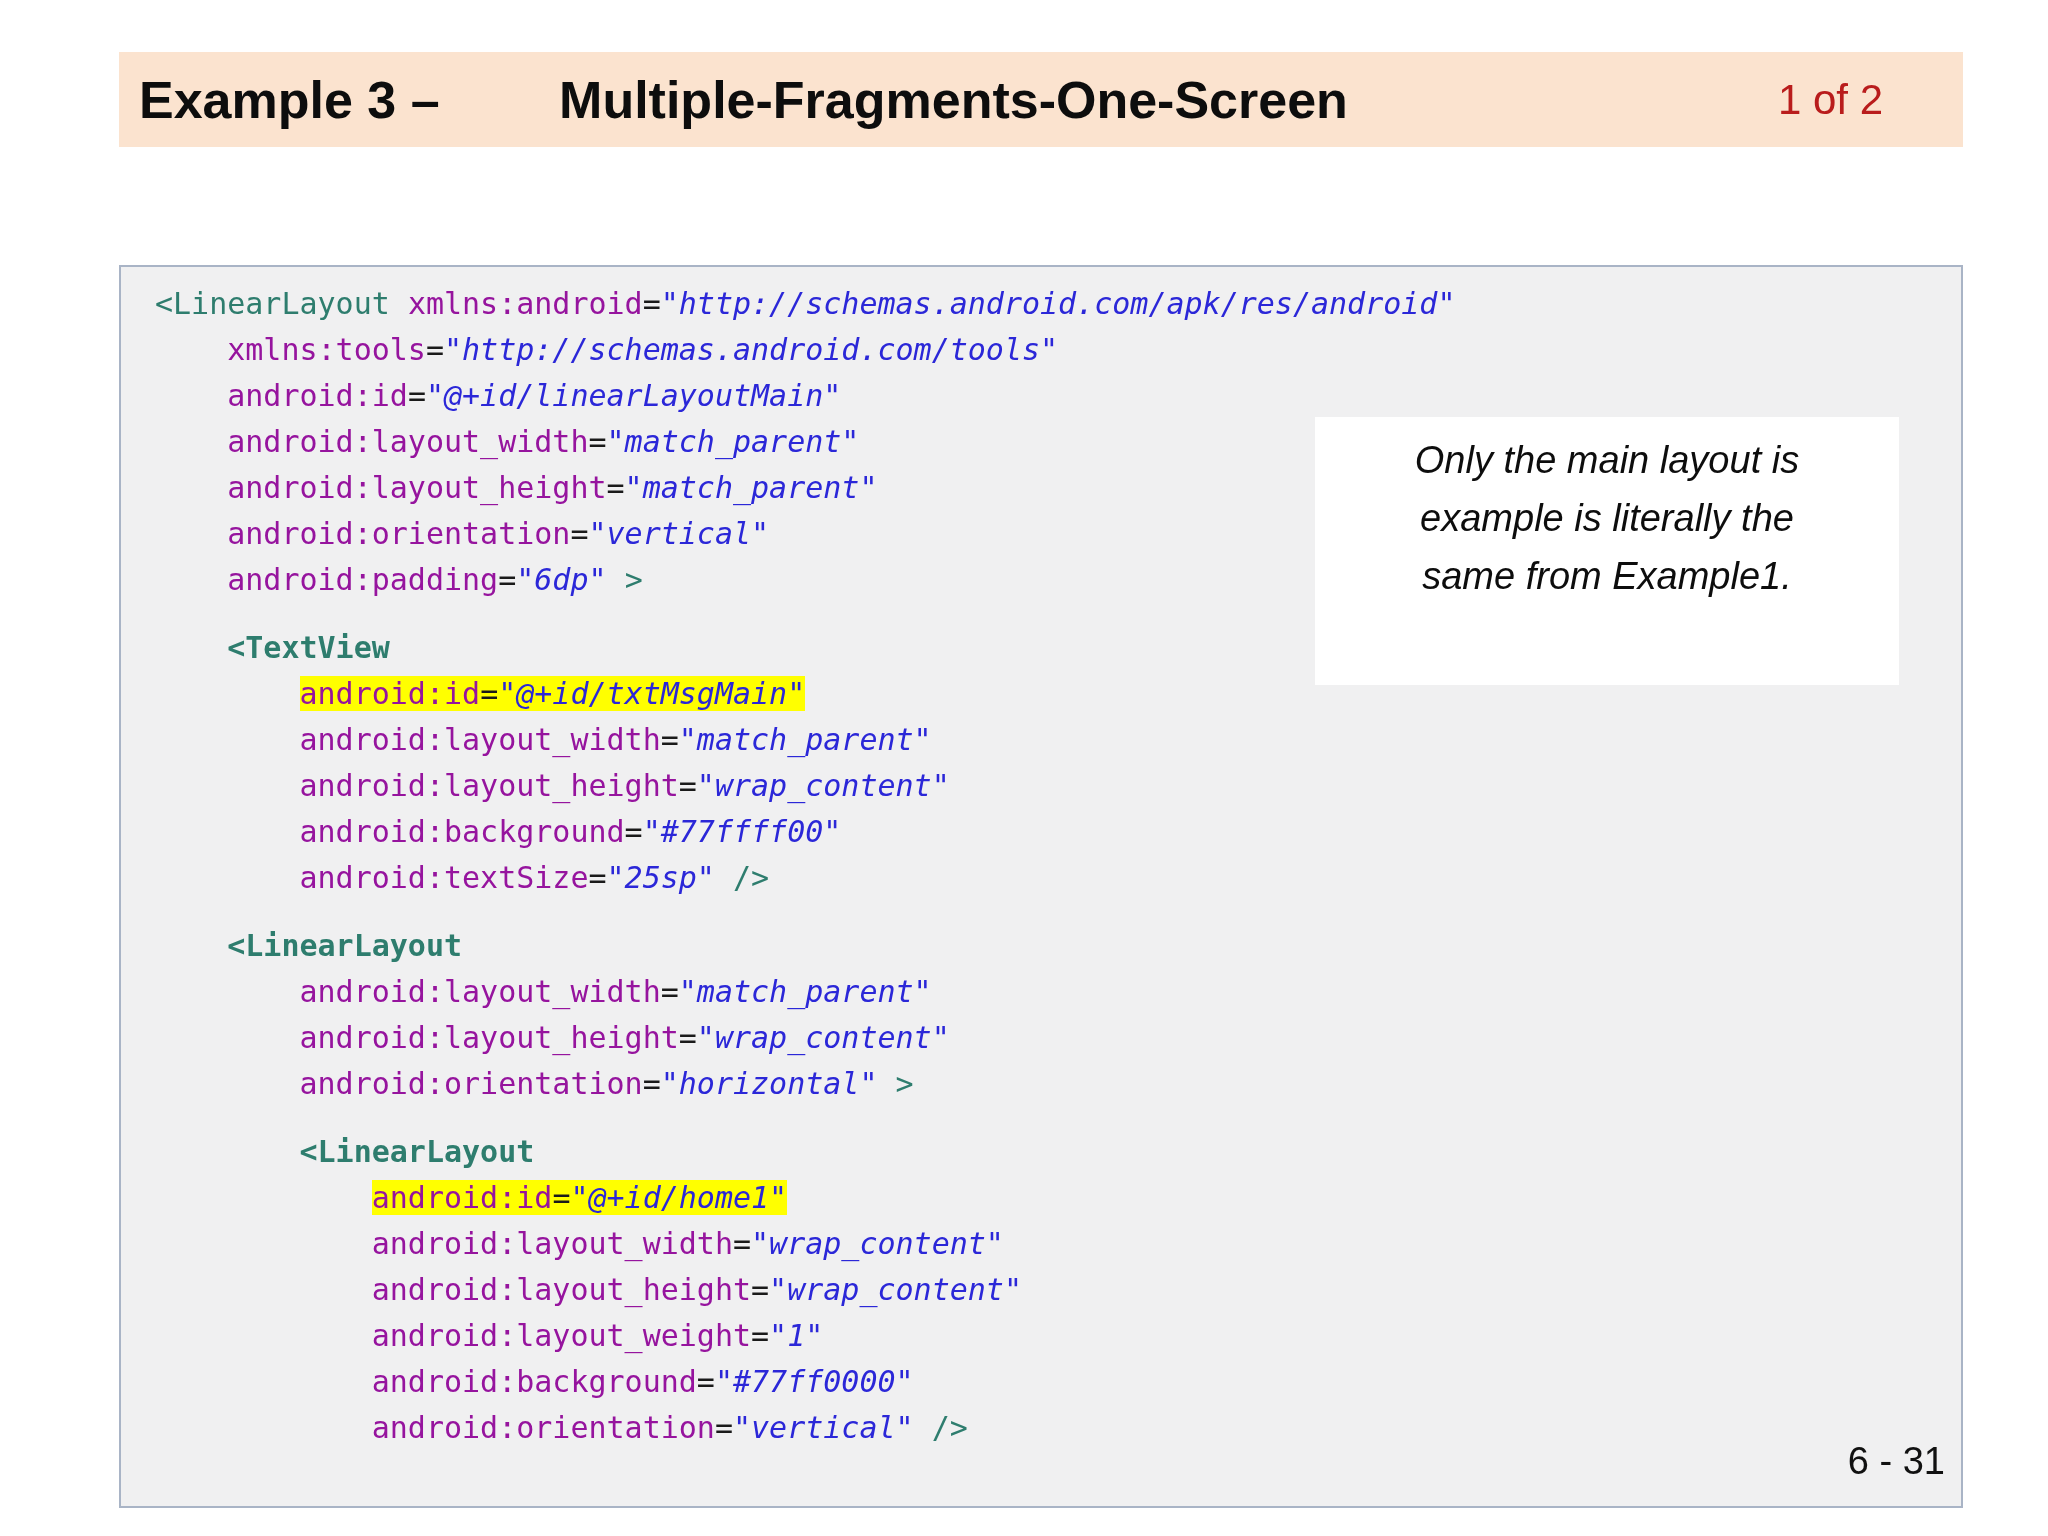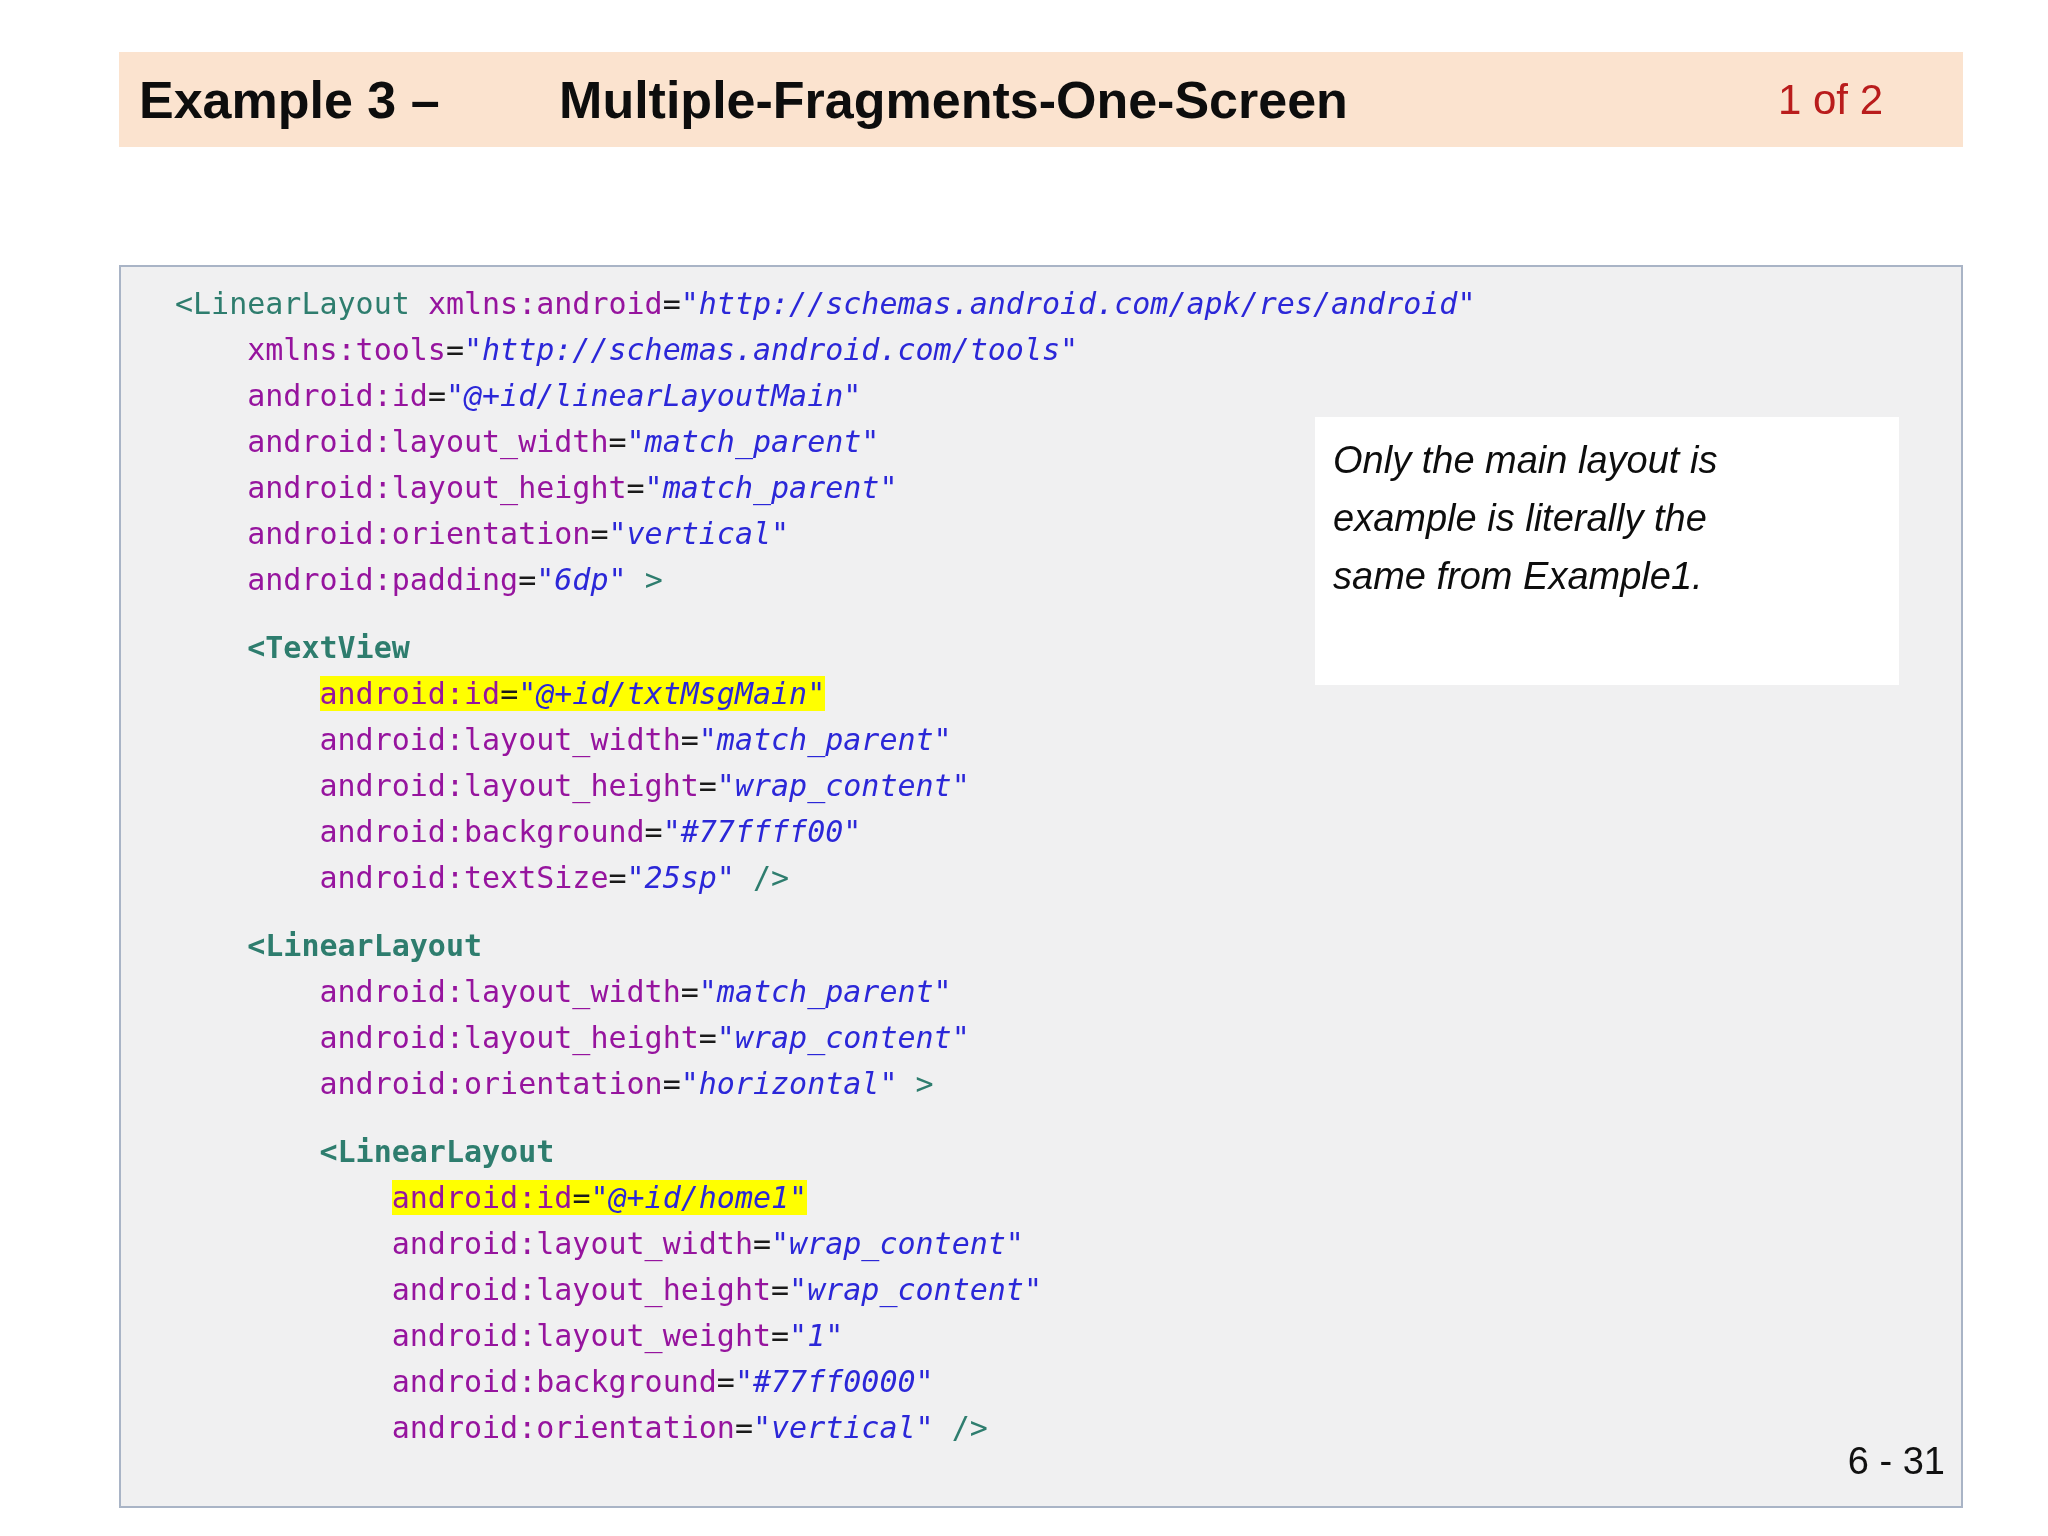--- a/index.html
+++ b/index.html
@@ -23,35 +23,35 @@
   .header-title{font-size:52px;font-weight:bold;color:#0d0d0d;white-space:nowrap;}
   .header-title .t2{margin-left:105px;}
   .page-indicator{margin-left:auto;font-size:42px;font-weight:normal;color:#b91c1c;}
 
   .subheading{position:absolute;left:139px;top:172px;height:60px;font-weight:bold;
       font-size:46px;color:#0d0d0d;white-space:nowrap;}
   .subheading .filename{position:absolute;left:386px;top:0;}
 
   .code-block{position:absolute;left:119px;top:265px;width:1844px;height:1243px;
       background:var(--code-bg);border:2px solid var(--code-border);
-      padding:14px 0 0 54px;overflow:hidden;}
+      padding:14px 0 0 34px;overflow:hidden;}
   .code-line{font-family:"DejaVu Sans Mono","Liberation Mono",monospace;
       font-size:30px;line-height:46px;white-space:pre;color:#1a1a1a;}
   .code-line.blank{height:22px;line-height:22px;}
   .seg-plain{color:#1a1a1a;}
   .seg-tag{color:var(--tag);}
   .seg-tagb{color:var(--tag);font-weight:bold;}
   .seg-attr{color:var(--attr);}
   .seg-eq{color:var(--eq);}
   .seg-str{color:var(--string);font-style:italic;}
   .seg-punct{color:var(--punct);}
   .hl{background:var(--highlight);}
 
   .note-box{position:absolute;left:1315px;top:417px;width:584px;height:268px;
-      background:#ffffff;padding:14px 18px;}
+      background:#ffffff;padding:14px 18px;text-align:center;}
   .note-line{font-size:38px;font-style:italic;color:#0d0d0d;line-height:58px;
       white-space:nowrap;}
 
   .page-number{position:absolute;right:103px;top:1440px;font-size:38px;color:#111;}
 </style>
 </head>
 <body>
 
 <div class="slide">
 

